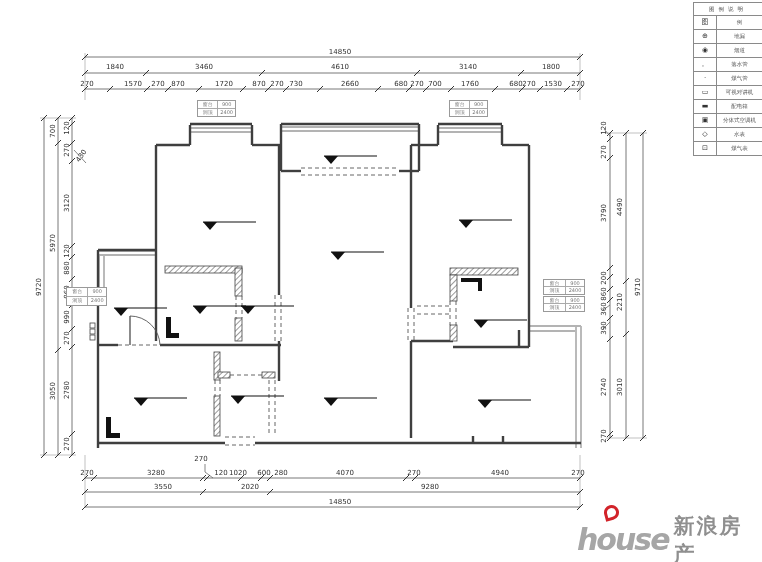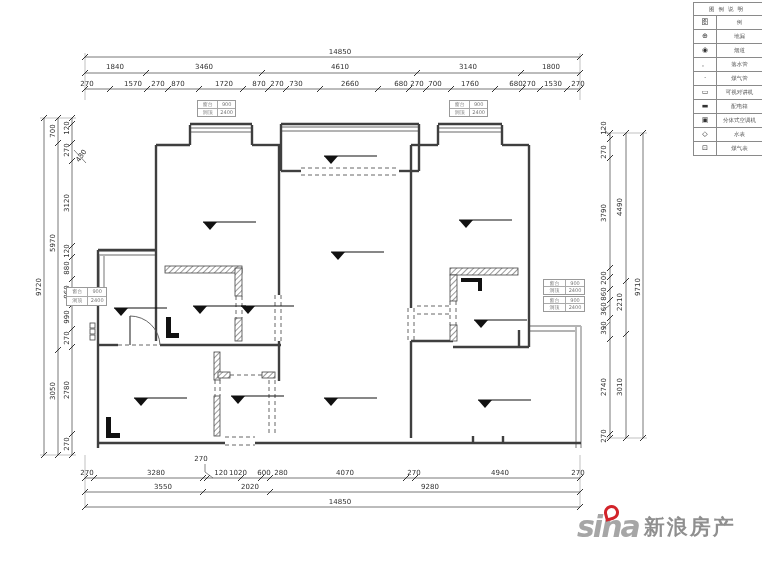--- a/index.html
+++ b/index.html
@@ -431,17 +431,17 @@
     <span>窗台</span>
       <span>900</span>
     <span>洞顶</span>
       <span>2400</span>
   </div>
 
   
   <div class="logo">
     <div class="row1">
       <span class="eye"></span>
-      <span class="sina">sina</span>
+      <span class="sina">house</span>
       <span class="brand">新浪房产</span>
     </div>
   </div>
 </div>
 
 </body></html>

